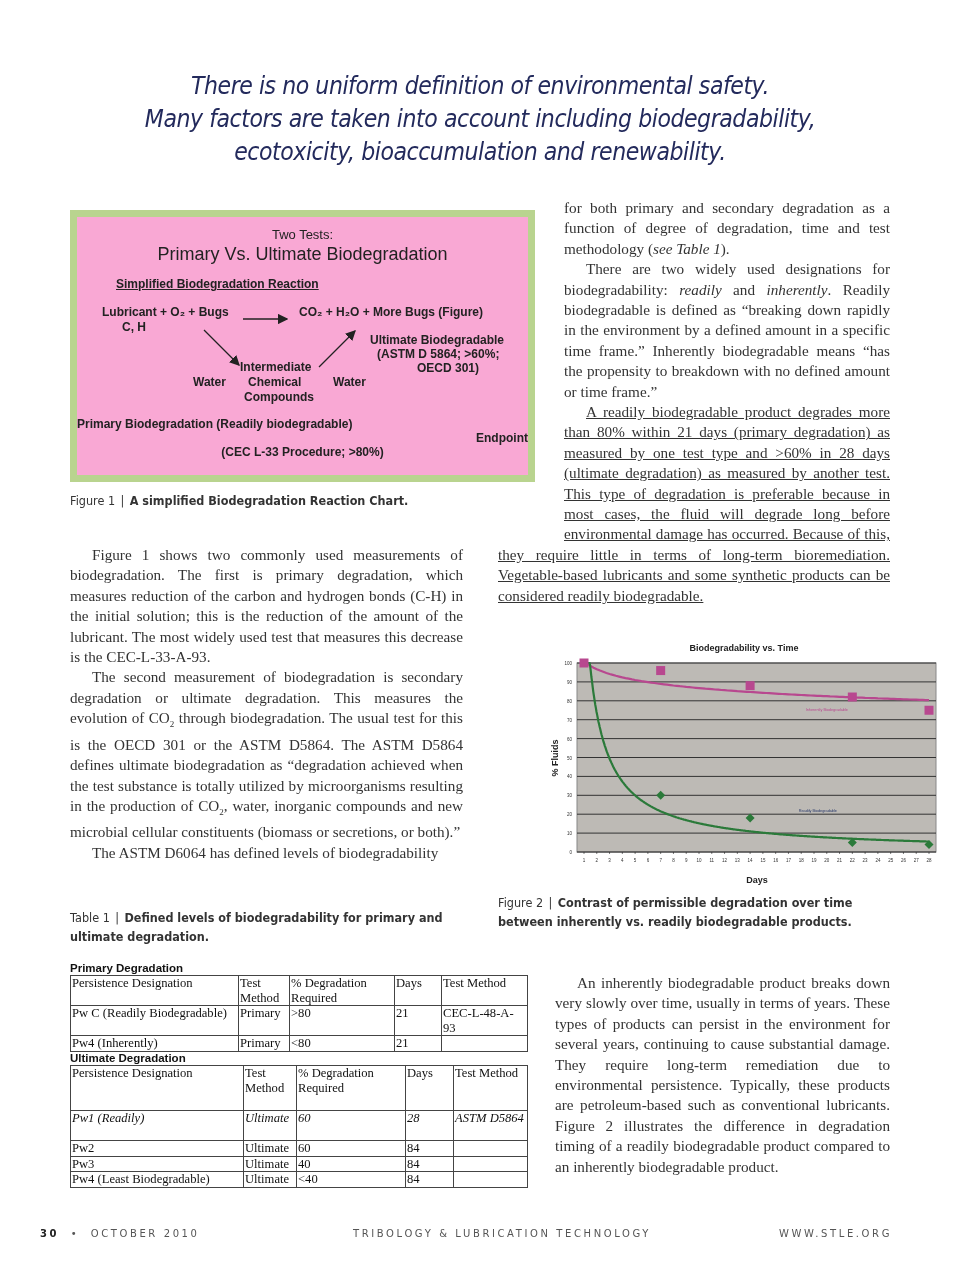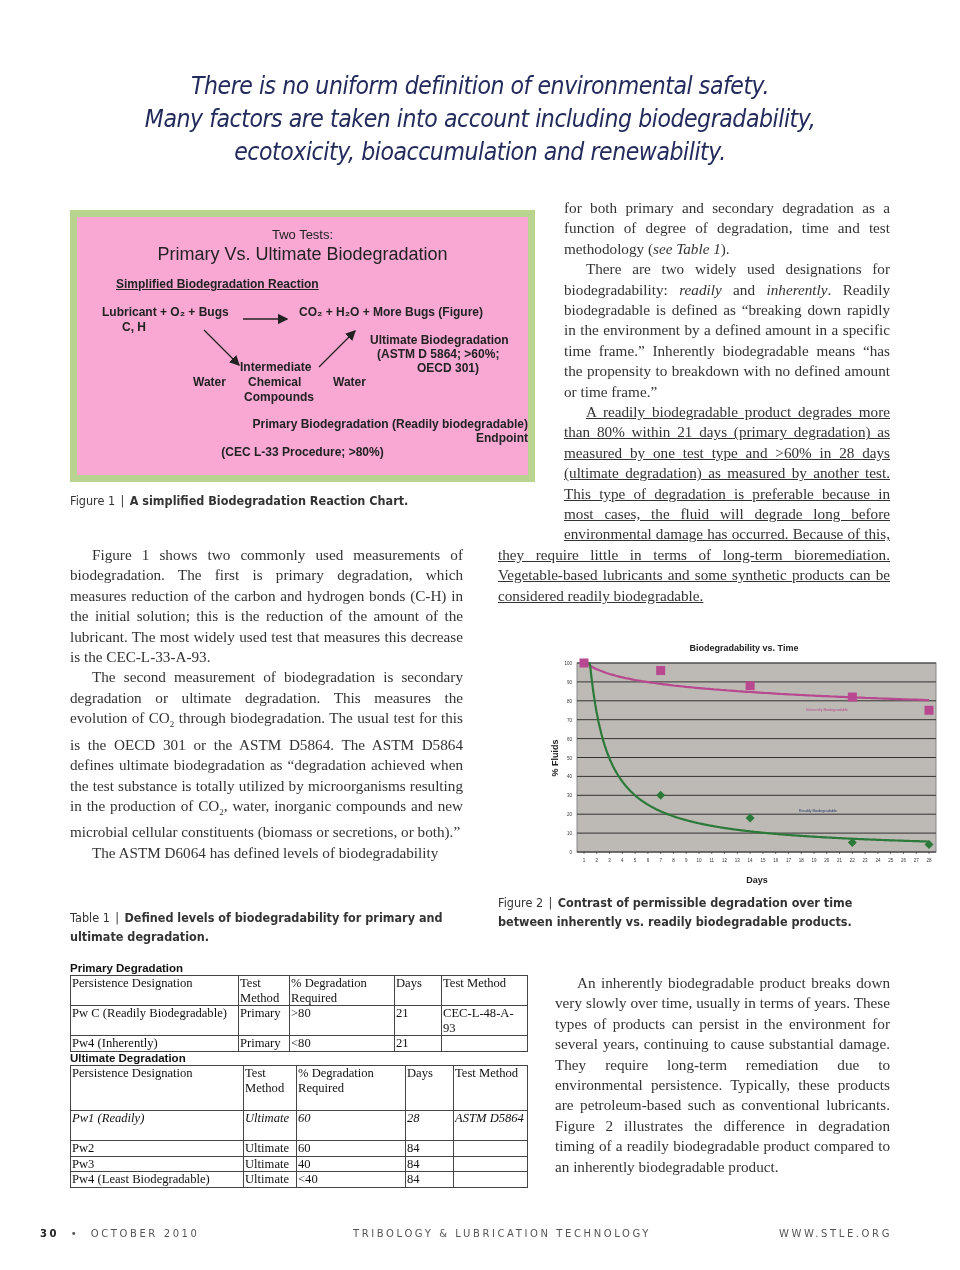--- a/index.html
+++ b/index.html
@@ -29,21 +29,21 @@
   .fig1 .ch { left: 45px; top: 103px; }
   .fig1 .co2 { left: 222px; top: 88px; }
   .fig1 .ult1 { left: 293px; top: 116px; }
   .fig1 .ult2 { left: 300px; top: 130px; }
   .fig1 .ult3 { left: 340px; top: 144px; }
   .fig1 .inter1 { left: 163px; top: 143px; }
   .fig1 .inter2 { left: 171px; top: 158px; }
   .fig1 .inter3 { left: 167px; top: 173px; }
   .fig1 .water1 { left: 116px; top: 158px; }
   .fig1 .water2 { left: 256px; top: 158px; }
-  .fig1 .prim1 { left: 0; width: 100%; text-align: right; top: 200px; padding-left: 16px; }
+  .fig1 .prim1 { left: 0; width: 100%; text-align: left; top: 200px; }
   .fig1 .prim2 { left: 0; width: 100%; text-align: right; top: 214px; }
   .fig1 .prim3 { left: 0; width: 100%; text-align: center; top: 228px; }
   .fig1 svg { position: absolute; left: 0; top: 0; }
 
   .caption {
     position: absolute; font-family: "DejaVu Sans", sans-serif; font-size: 12.5px; line-height: 19px; color: #333;
     transform: scaleX(0.9); transform-origin: left top;
   }
   .caption .lbl { font-weight: normal; }
   .caption .sep { margin: 0 6px; }
@@ -93,21 +93,21 @@
     <line x1="166" y1="102" x2="210" y2="102" stroke="#222" stroke-width="1.3" marker-end="url(#ah)"></line>
     <line x1="127" y1="113" x2="162" y2="148" stroke="#222" stroke-width="1.3" marker-end="url(#ah)"></line>
     <line x1="242" y1="150" x2="278" y2="114" stroke="#222" stroke-width="1.3" marker-end="url(#ah)"></line>
   </svg>
   <div class="t title1">Two Tests:</div>
   <div class="t title2">Primary Vs. Ultimate Biodegradation</div>
   <div class="t simp"><span>Simplified Biodegradation Reaction</span></div>
   <div class="t lub">Lubricant + O₂ + Bugs</div>
   <div class="t ch">C, H</div>
   <div class="t co2">CO₂ + H₂O + More Bugs (Figure)</div>
-  <div class="t ult1">Ultimate Biodegradation</div>
+  <div class="t ult1">Ultimate Biodegradable</div>
   <div class="t ult2">(ASTM D 5864; &gt;60%;</div>
   <div class="t ult3">OECD 301)</div>
   <div class="t inter1">Intermediate</div>
   <div class="t inter2">Chemical</div>
   <div class="t inter3">Compounds</div>
   <div class="t water1">Water</div>
   <div class="t water2">Water</div>
   <div class="t prim1">Primary Biodegradation (Readily biodegradable)</div>
   <div class="t prim2">Endpoint</div>
   <div class="t prim3">(CEC L-33 Procedure; &gt;80%)</div>

